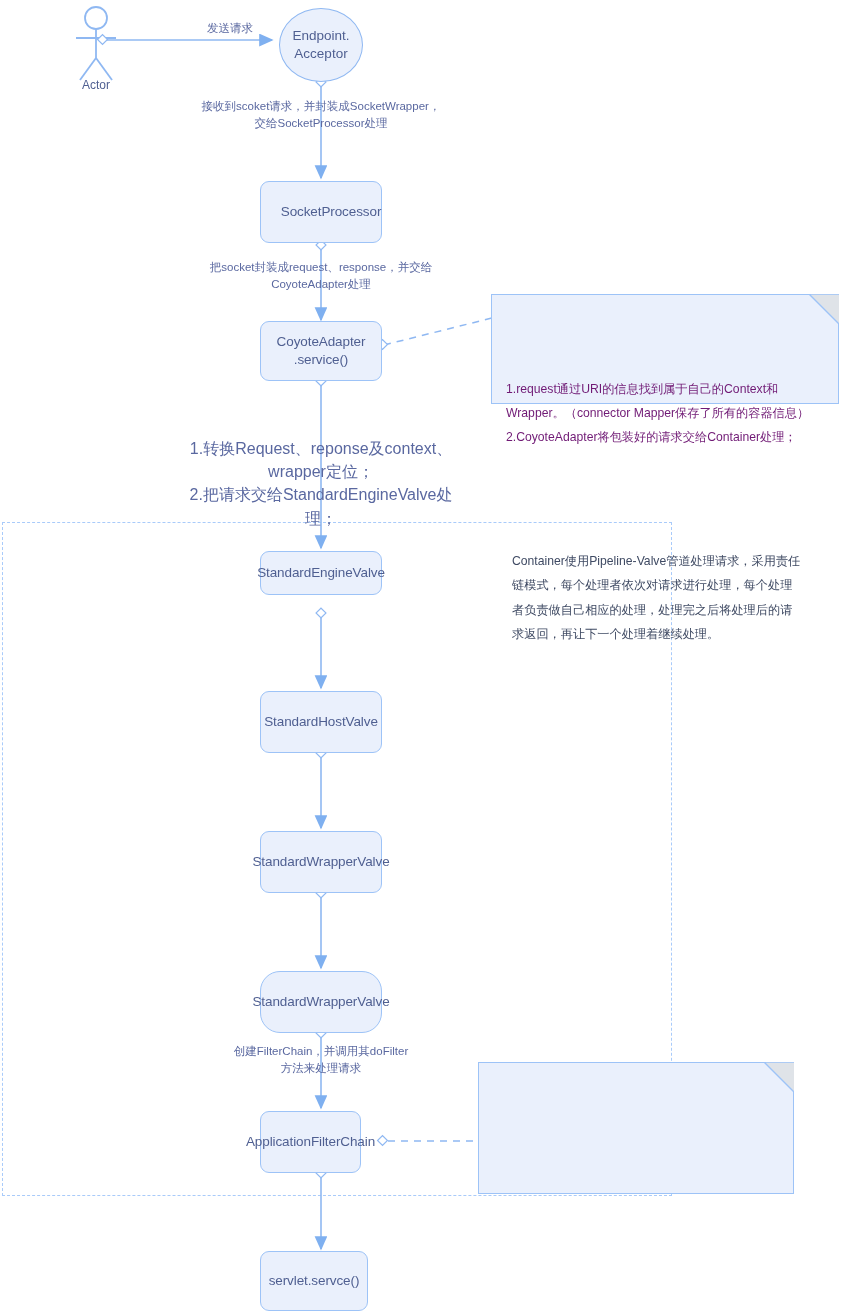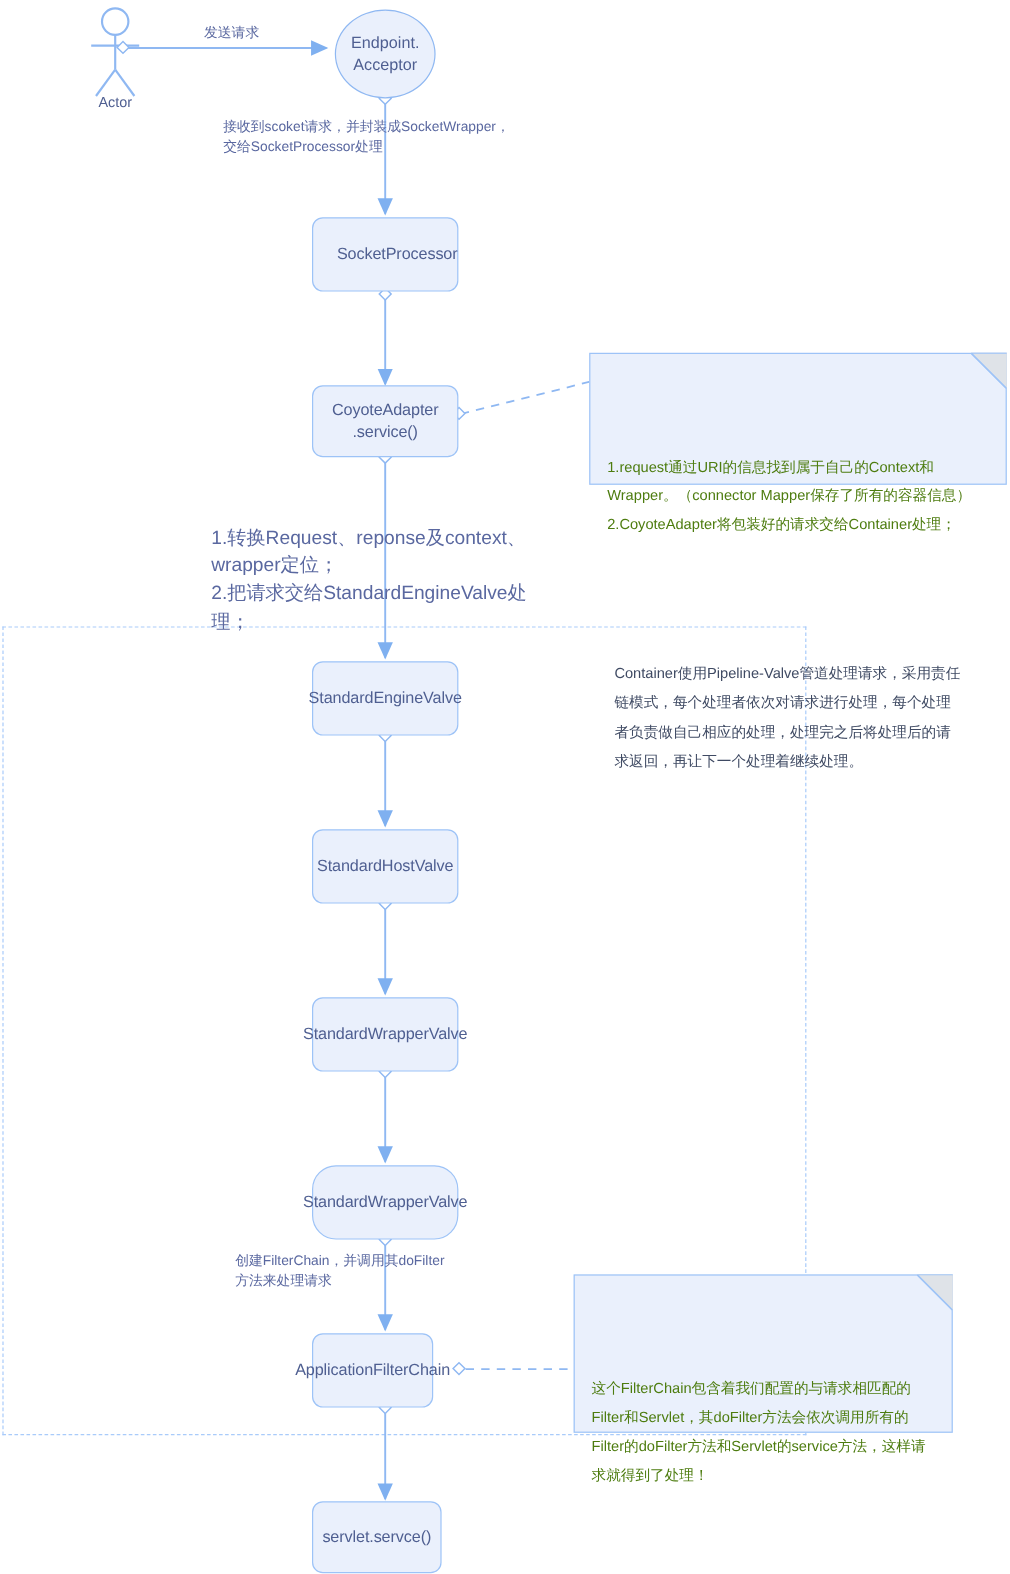--- a/index.html
+++ b/index.html
@@ -52,35 +52,35 @@
     display: flex;
     align-items: center;
     justify-content: center;
     text-align: center;
     color: #4f5f91;
     font-size: 13.5px;
     line-height: 1.3;
   }
   .edge-label {
     position: absolute;
-    text-align: left;
+    text-align: center;
     color: #5a68a0;
     font-size: 11.5px;
     line-height: 1.45;
     white-space: pre-line;
   }
   .edge-label.small {
     font-size: 16px;
   }
   .note {
     position: absolute;
     box-sizing: border-box;
     background: #eaf0fc;
     border: 1.4px solid #9dc3f7;
-    color: #4d7c0f;
+    color: #701a75;
     font-size: 12.2px;
     line-height: 1.95;
     padding: 12px 14px 10px 14px;
     white-space: pre-line;
   }
   .note .fold {
     position: absolute;
     right: -1.4px;
     top: -1.4px;
     width: 0; height: 0;
@@ -197,38 +197,40 @@
   <div class="edge-label" style="left:170px; top:20px; width:120px;">发送请求</div>
 
   <div class="node-circle" style="left:279px; top:8px; width:84px; height:74px;">Endpoint.
 Acceptor</div>
 
   <div class="edge-label" style="left:186px; top:98px; width:270px;">接收到scoket请求，并封装成SocketWrapper，
 交给SocketProcessor处理</div>
 
   <div class="node" style="left:260px; top:181px; width:122px; height:62px;padding-left:20px;">SocketProcessor</div>
 
+  <div class="edge-label" style="left:186px; top:259px; width:270px;">把socket封装成request、response，并交给
+CoyoteAdapter处理</div>
 
   <div class="node" style="left:260px; top:321px; width:122px; height:60px;">CoyoteAdapter
 .service()</div>
 
   <div class="note" style="left:491px; top:294px; width:348px; height:110px;">
     <span class="fold"></span>
     <svg class="fold-edge" viewBox="0 0 30 30">
       <path d="M0,0 L30,30 M30,0 L0,0" stroke="#9dc3f7" stroke-width="1.4" fill="none"></path>
     </svg>
     <span>1.request通过URI的信息找到属于自己的Context和
 Wrapper。（connector Mapper保存了所有的容器信息）
 2.CoyoteAdapter将包装好的请求交给Container处理；</span>
   </div>
 
   <div class="edge-label small" style="left:176px; top:437px; width:290px;">1.转换Request、reponse及context、wrapper定位；
 2.把请求交给StandardEngineValve处理；</div>
 
-  <div class="node" style="left:260px; top:551px; width:122px; height:62px;">StandardEngineValve</div>
+  <div class="node" style="left:260px; top:551px; width:122px; height:44px;">StandardEngineValve</div>
 
   <div class="plain-note" style="left:512px; top:549px; width:330px;">Container使用Pipeline-Valve管道处理请求，采用责任
 链模式，每个处理者依次对请求进行处理，每个处理
 者负责做自己相应的处理，处理完之后将处理后的请
 求返回，再让下一个处理着继续处理。</div>
 
   <div class="node" style="left:260px; top:691px; width:122px; height:62px;">StandardHostValve</div>
 
   <div class="node" style="left:260px; top:831px; width:122px; height:62px;">StandardWrapperValve</div>
 
@@ -237,21 +239,17 @@
   <div class="edge-label" style="left:196px; top:1043px; width:250px;">创建FilterChain，并调用其doFilter
 方法来处理请求</div>
 
   <div class="node" style="left:260px; top:1111px; width:101px; height:62px;">ApplicationFilterChain</div>
 
   <div class="note" style="left:478px; top:1062px; width:316px; height:132px;">
     <span class="fold"></span>
     <svg class="fold-edge" viewBox="0 0 30 30">
       <path d="M0,0 L30,30 M30,0 L0,0" stroke="#9dc3f7" stroke-width="1.4" fill="none"></path>
     </svg>
-    <span>这个FilterChain包含着我们配置的与请求相匹配的
-Filter和Servlet，其doFilter方法会依次调用所有的
-Filter的doFilter方法和Servlet的service方法，这样请
-求就得到了处理！</span>
   </div>
 
   <div class="node" style="left:260px; top:1251px; width:108px; height:60px;">servlet.servce()</div>
 
 </div>
 
 </body></html>

